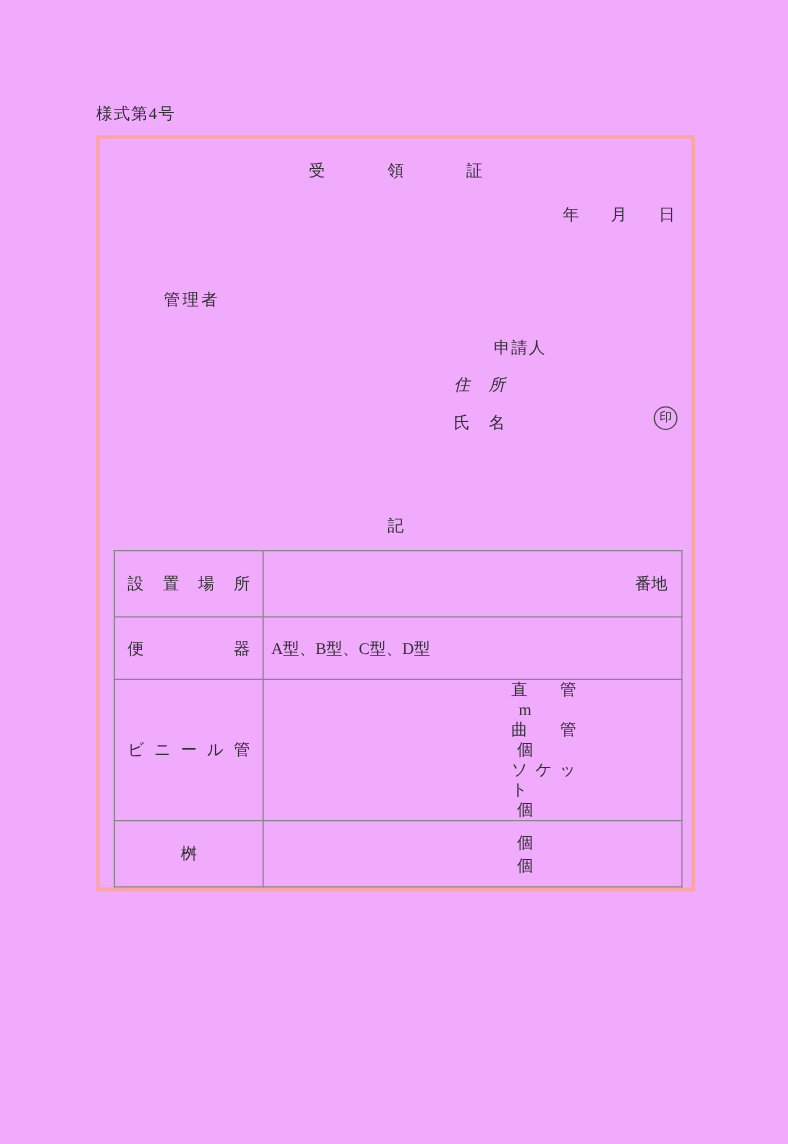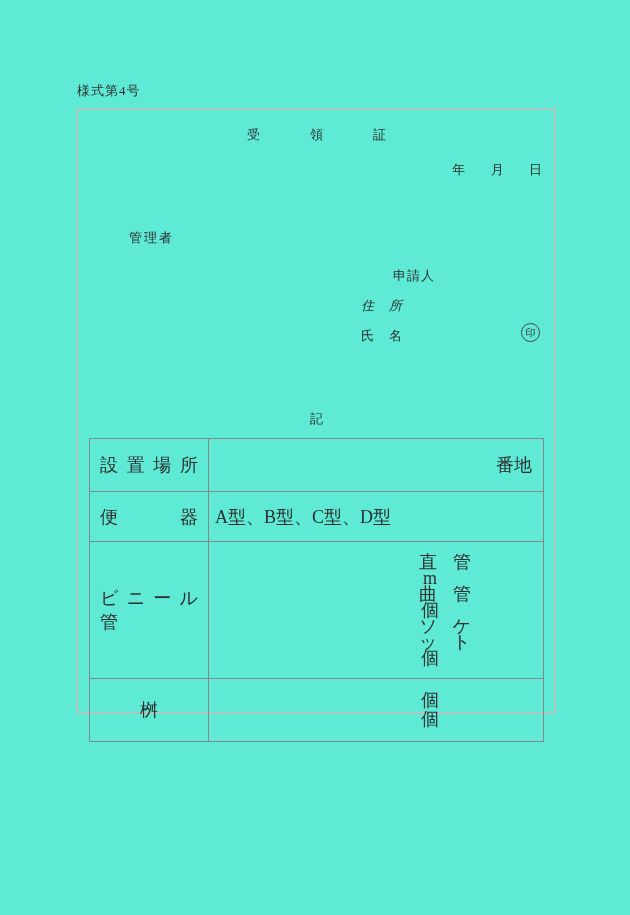--- a/index.html
+++ b/index.html
@@ -2,39 +2,39 @@
 <html><head>
 <meta charset="utf-8">
 <style>
   * { margin: 0; padding: 0; box-sizing: border-box; }
   html, body { background: #e8e8e8; }
   .page {
     position: relative;
     width: 630px;
     height: 915px;
     margin: 0 auto;
-    background: #5eead4;
+    background: #f0abfc;
     font-family: "Liberation Serif", "DejaVu Serif", serif;
     color: #2f2f2f;
     font-size: 13px;
     overflow: hidden;
   }
   .form-number {
     position: absolute;
     left: 77px;
     top: 82px;
     letter-spacing: 1px;
   }
   .doc-box {
     position: absolute;
     left: 77px;
     top: 108px;
     width: 479px;
     height: 605px;
-    border: 1px solid #fca5a5;
+    border: 3px solid #fca5a5;
   }
   .doc-title {
     position: absolute;
     top: 17px;
     left: 0;
     width: 100%;
     text-align: center;
     word-spacing: 3.6em;
   }
   .date-line {
@@ -84,27 +84,27 @@
     left: 0;
     width: 100%;
     text-align: center;
   }
   table.form-table {
     position: absolute;
     top: 329px;
     left: 11px;
     width: 455px;
     border-collapse: collapse;
-    font-size: 18px;
+    font-size: 13px;
     color: #2f2f2f;
   }
   .form-table td {
     border: 1px solid #878787;
     vertical-align: middle;
-    padding: 12px;
+    padding: 0;
   }
   .form-table td.label-cell {
     width: 119px;
     padding: 0 10px;
   }
   .jtext {
     text-align: justify;
     text-align-last: justify;
   }
   .ctext {

